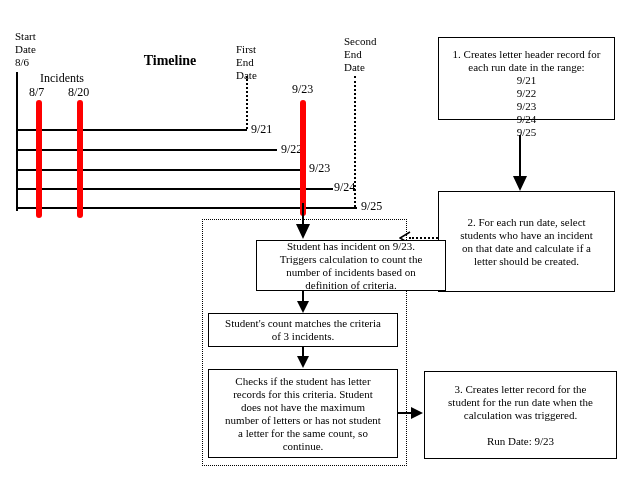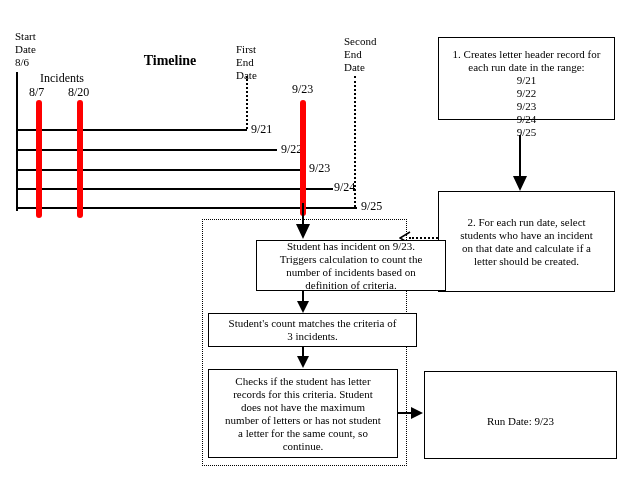--- a/index.html
+++ b/index.html
@@ -107,32 +107,33 @@
 
   <div class="dotted-container" style="left:202px;top:219px;width:203px;height:245px;"></div>
 
   <div class="box flexbox" style="left:208px;top:240px;width:190px;height:51px;margin-left:48px;">
     <div>Student has incident on 9/23. Triggers calculation to count the number of incidents based on definition of criteria.</div>
   </div>
 
   <div class="arrow-shaft-v" style="left:302px;top:291px;height:12px;"></div>
   <div class="arrow-head-down-sm" style="left:297px;top:301px;"></div>
 
-  <div class="box flexbox" style="left:208px;top:313px;width:209px;height:34px;">
+  <div class="box flexbox" style="left:208px;top:313px;width:190px;height:34px;">
     <div>Student's count matches the criteria of 3 incidents.</div>
   </div>
 
   <div class="arrow-shaft-v" style="left:302px;top:347px;height:11px;"></div>
   <div class="arrow-head-down-sm" style="left:297px;top:356px;"></div>
 
   <div class="box flexbox" style="left:208px;top:369px;width:190px;height:89px;">
     <div>Checks if the student has letter records for this criteria. Student does not have the maximum number of letters or has not student a letter for the same count, so continue.</div>
   </div>
 
   <div class="arrow-shaft-h" style="left:397px;top:412px;width:16px;"></div>
   <div class="arrow-head-right" style="left:411px;top:407px;"></div>
 
   <div class="box flexbox" style="left:424px;top:371px;width:193px;height:88px;">
+    <div>3. Creates letter record for the student for the run date when the calculation was triggered.</div>
     <div style="height:13px;"></div>
     <div>Run Date: 9/23</div>
   </div>
 
 </div>
 
 </body></html>

